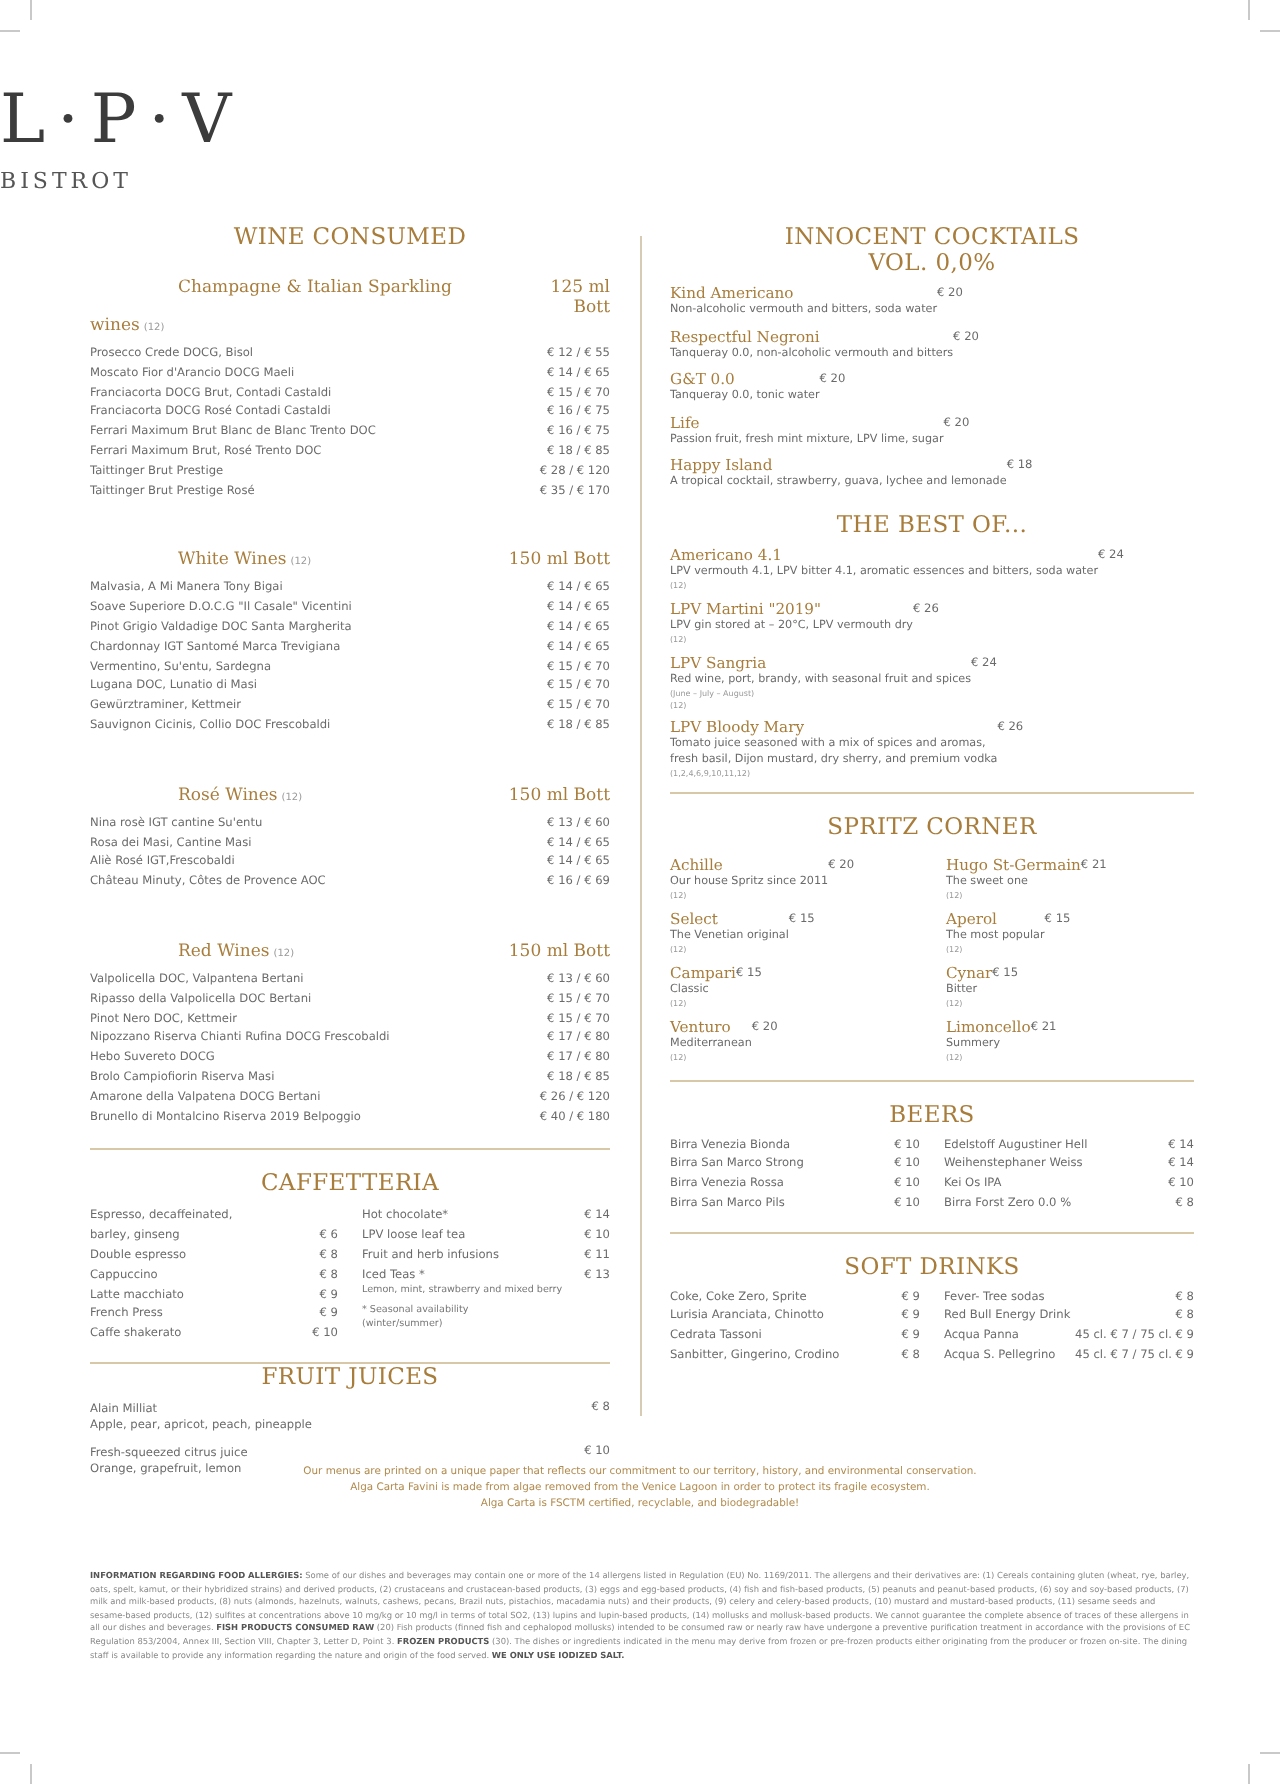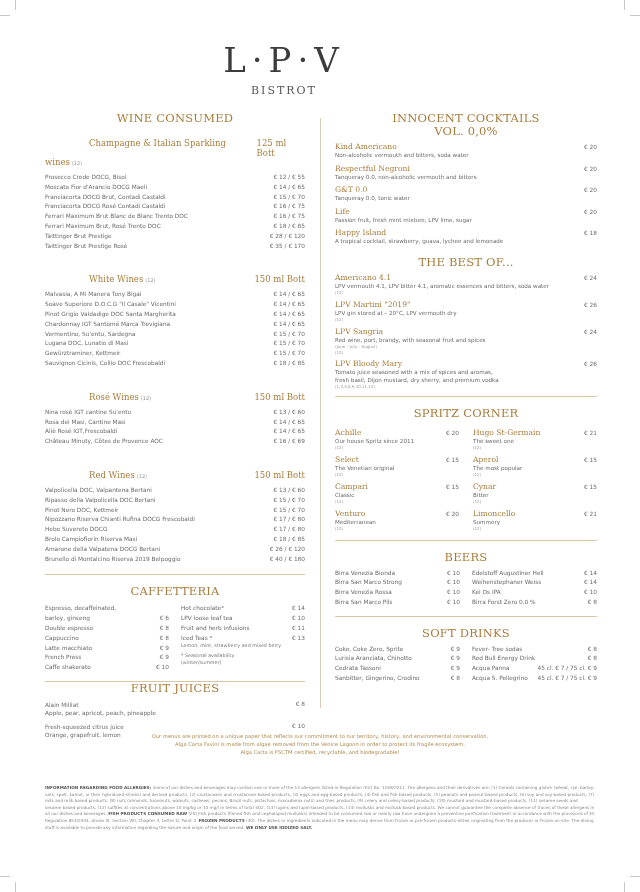--- a/index.html
+++ b/index.html
@@ -1,43 +1,43 @@
 <!DOCTYPE html>
 <html><head>
 <meta charset="utf-8">
 <style>
   * { box-sizing: border-box; margin: 0; padding: 0; }
   html, body { width: 640px; height: 892px; background: #ffffff; overflow: hidden; }
   body { position: relative; font-family: "DejaVu Sans", sans-serif; color: #6e6e6e; }
   .crop { position: absolute; background: #c9c9c9; }
-  .logo { position: absolute; top: 40px; left: 0; width: 568px; text-align: center; }
+  .logo { position: absolute; top: 40px; left: 0; width: 568px; text-align: left; }
   .logo-mark { font-family: "DejaVu Serif", serif; font-weight: 300; font-size: 34px; color: #3c3c3c; letter-spacing: 6px; line-height: 40px; }
   .logo-sub { font-family: "DejaVu Serif", serif; font-size: 11px; color: #555; letter-spacing: 2px; margin-top: 4px; }
   .col { position: absolute; top: 112px; }
   .col-left { left: 45px; width: 260px; }
   .col-right { left: 335px; width: 262px; }
   .divider-v { position: absolute; left: 320px; top: 118px; width: 1px; height: 590px; background: #d8cbb4; }
   .hr { height: 1px; background: #d8c8a8; margin: 8px 0 0 0; }
   .sec-title { font-family: "DejaVu Serif", serif; color: #a87d3c; font-size: 11.5px; text-align: center; letter-spacing: 0.2px; line-height: 13px; }
   .cat-head { display: flex; justify-content: space-between; align-items: baseline; margin-top: 6px; }
   .cat-name { font-family: "DejaVu Serif", serif; color: #a87d3c; font-size: 8.5px; margin-left: 44px; }
   .cat-note { font-size: 5px; color: #999; margin-left: 2px; }
-  .cat-size { font-family: "DejaVu Serif", serif; color: #a87d3c; font-size: 8.5px; }
+  .cat-size { font-family: "DejaVu Serif", serif; color: #a87d3c; font-size: 8.5px; text-align: right; }
   .rows { margin-top: 4px; }
   .row { display: flex; justify-content: space-between; font-size: 5.8px; line-height: 9.8px; color: #6a6a6a; }
   .row .price { white-space: nowrap; }
   .gap { height: 10px; }
   .caf-grid { display: flex; gap: 12px; margin-top: 6px; }
   .caf-col { flex: 1; }
   .caf-note { font-size: 4.8px; color: #777; line-height: 7px; margin-top: 3px; }
   .sub-desc { font-size: 4.8px; color: #777; line-height: 6px; margin-top: -1px; }
   .juice { display: flex; justify-content: space-between; margin-top: 6px; }
   .juice .t { font-size: 5.8px; line-height: 8px; color: #6a6a6a; }
   .juice .p { font-size: 5.8px; color: #6a6a6a; }
-  .ck { display: flex; justify-content: space-between; margin-top: 4px; }
+  .ck { display: flex; margin-top: 4px; }
   .ck-name { font-family: "DejaVu Serif", serif; color: #a87d3c; font-size: 7.6px; line-height: 10px; }
   .ck-desc { font-size: 5.6px; color: #6a6a6a; line-height: 7.5px; }
   .ck-note { font-size: 4px; color: #999; line-height: 5.5px; }
   .ck-price { font-size: 5.8px; color: #6a6a6a; white-space: nowrap; padding-top: 2px; }
   .spz-grid { display: flex; gap: 14px; margin-top: 4px; }
   .spz-col { flex: 1; }
   .beer-grid { display: flex; gap: 12px; margin-top: 5px; }
   .beer-col { flex: 1; }
   .footer-eco { position: absolute; top: 732px; left: 0; width: 640px; text-align: center; font-size: 5.2px; line-height: 8px; color: #b08a4e; }
   .footer-allergy { position: absolute; top: 785px; left: 45px; width: 550px; font-size: 4.2px; line-height: 6.6px; color: #888; }

